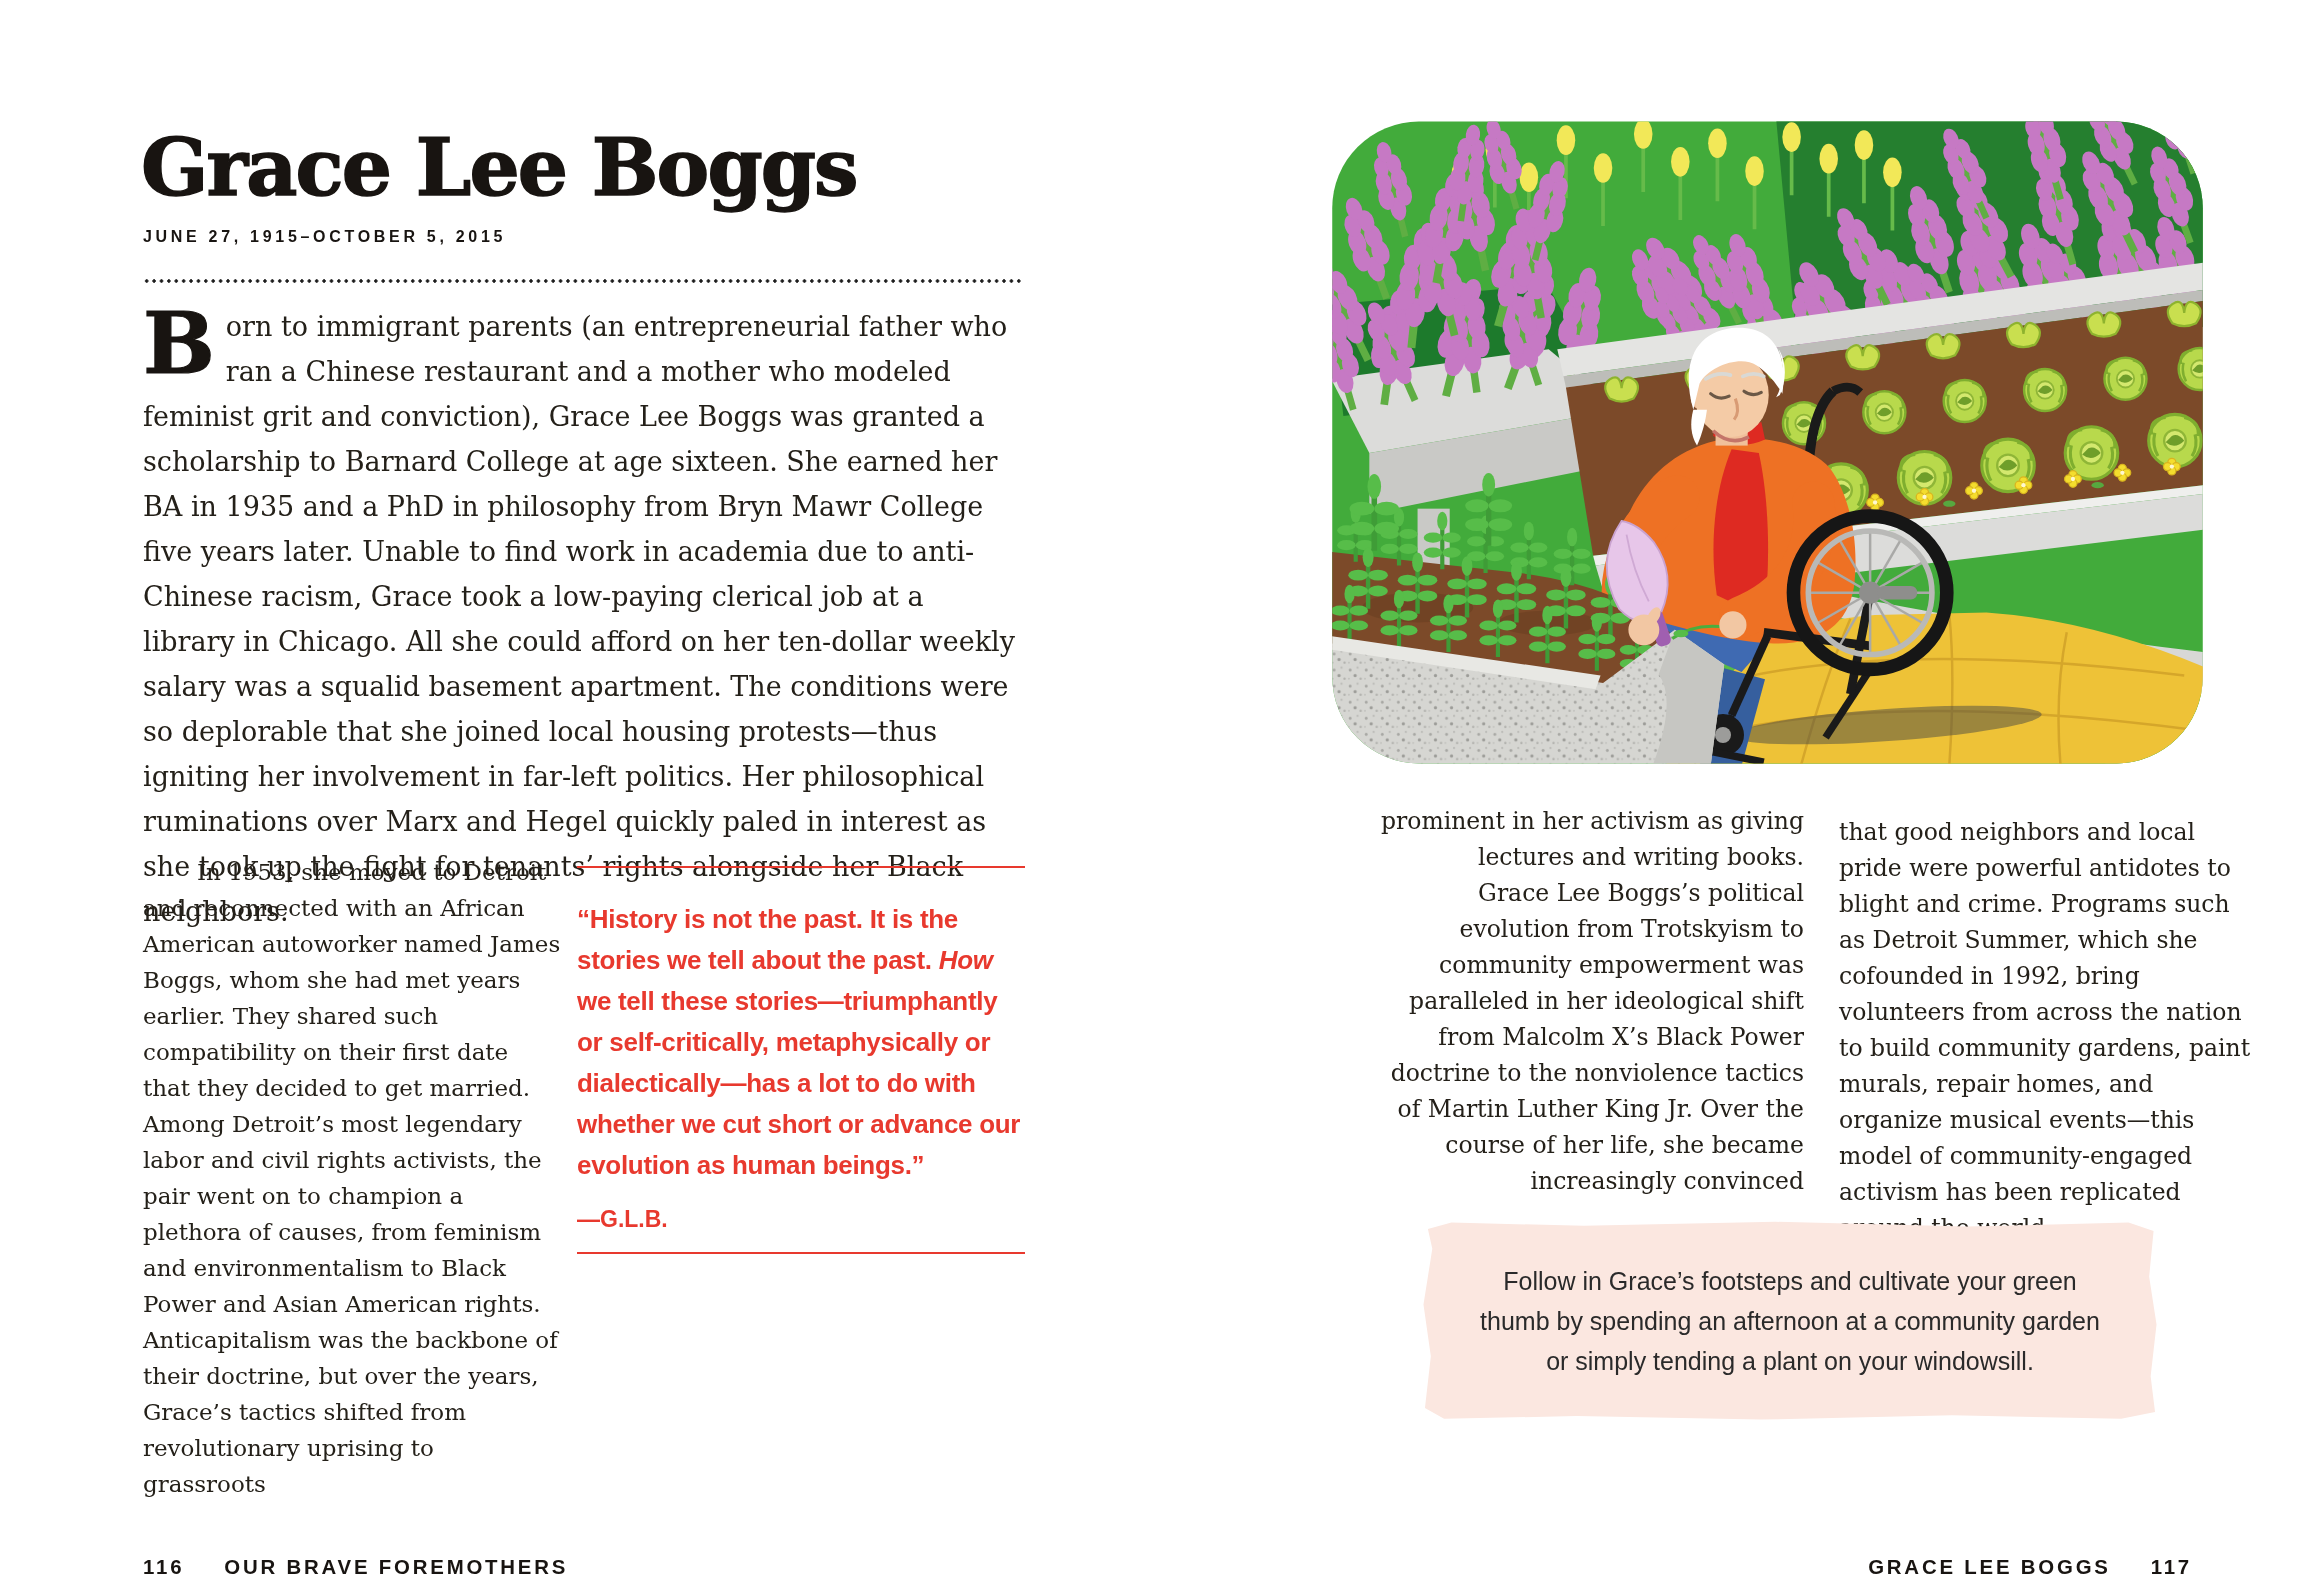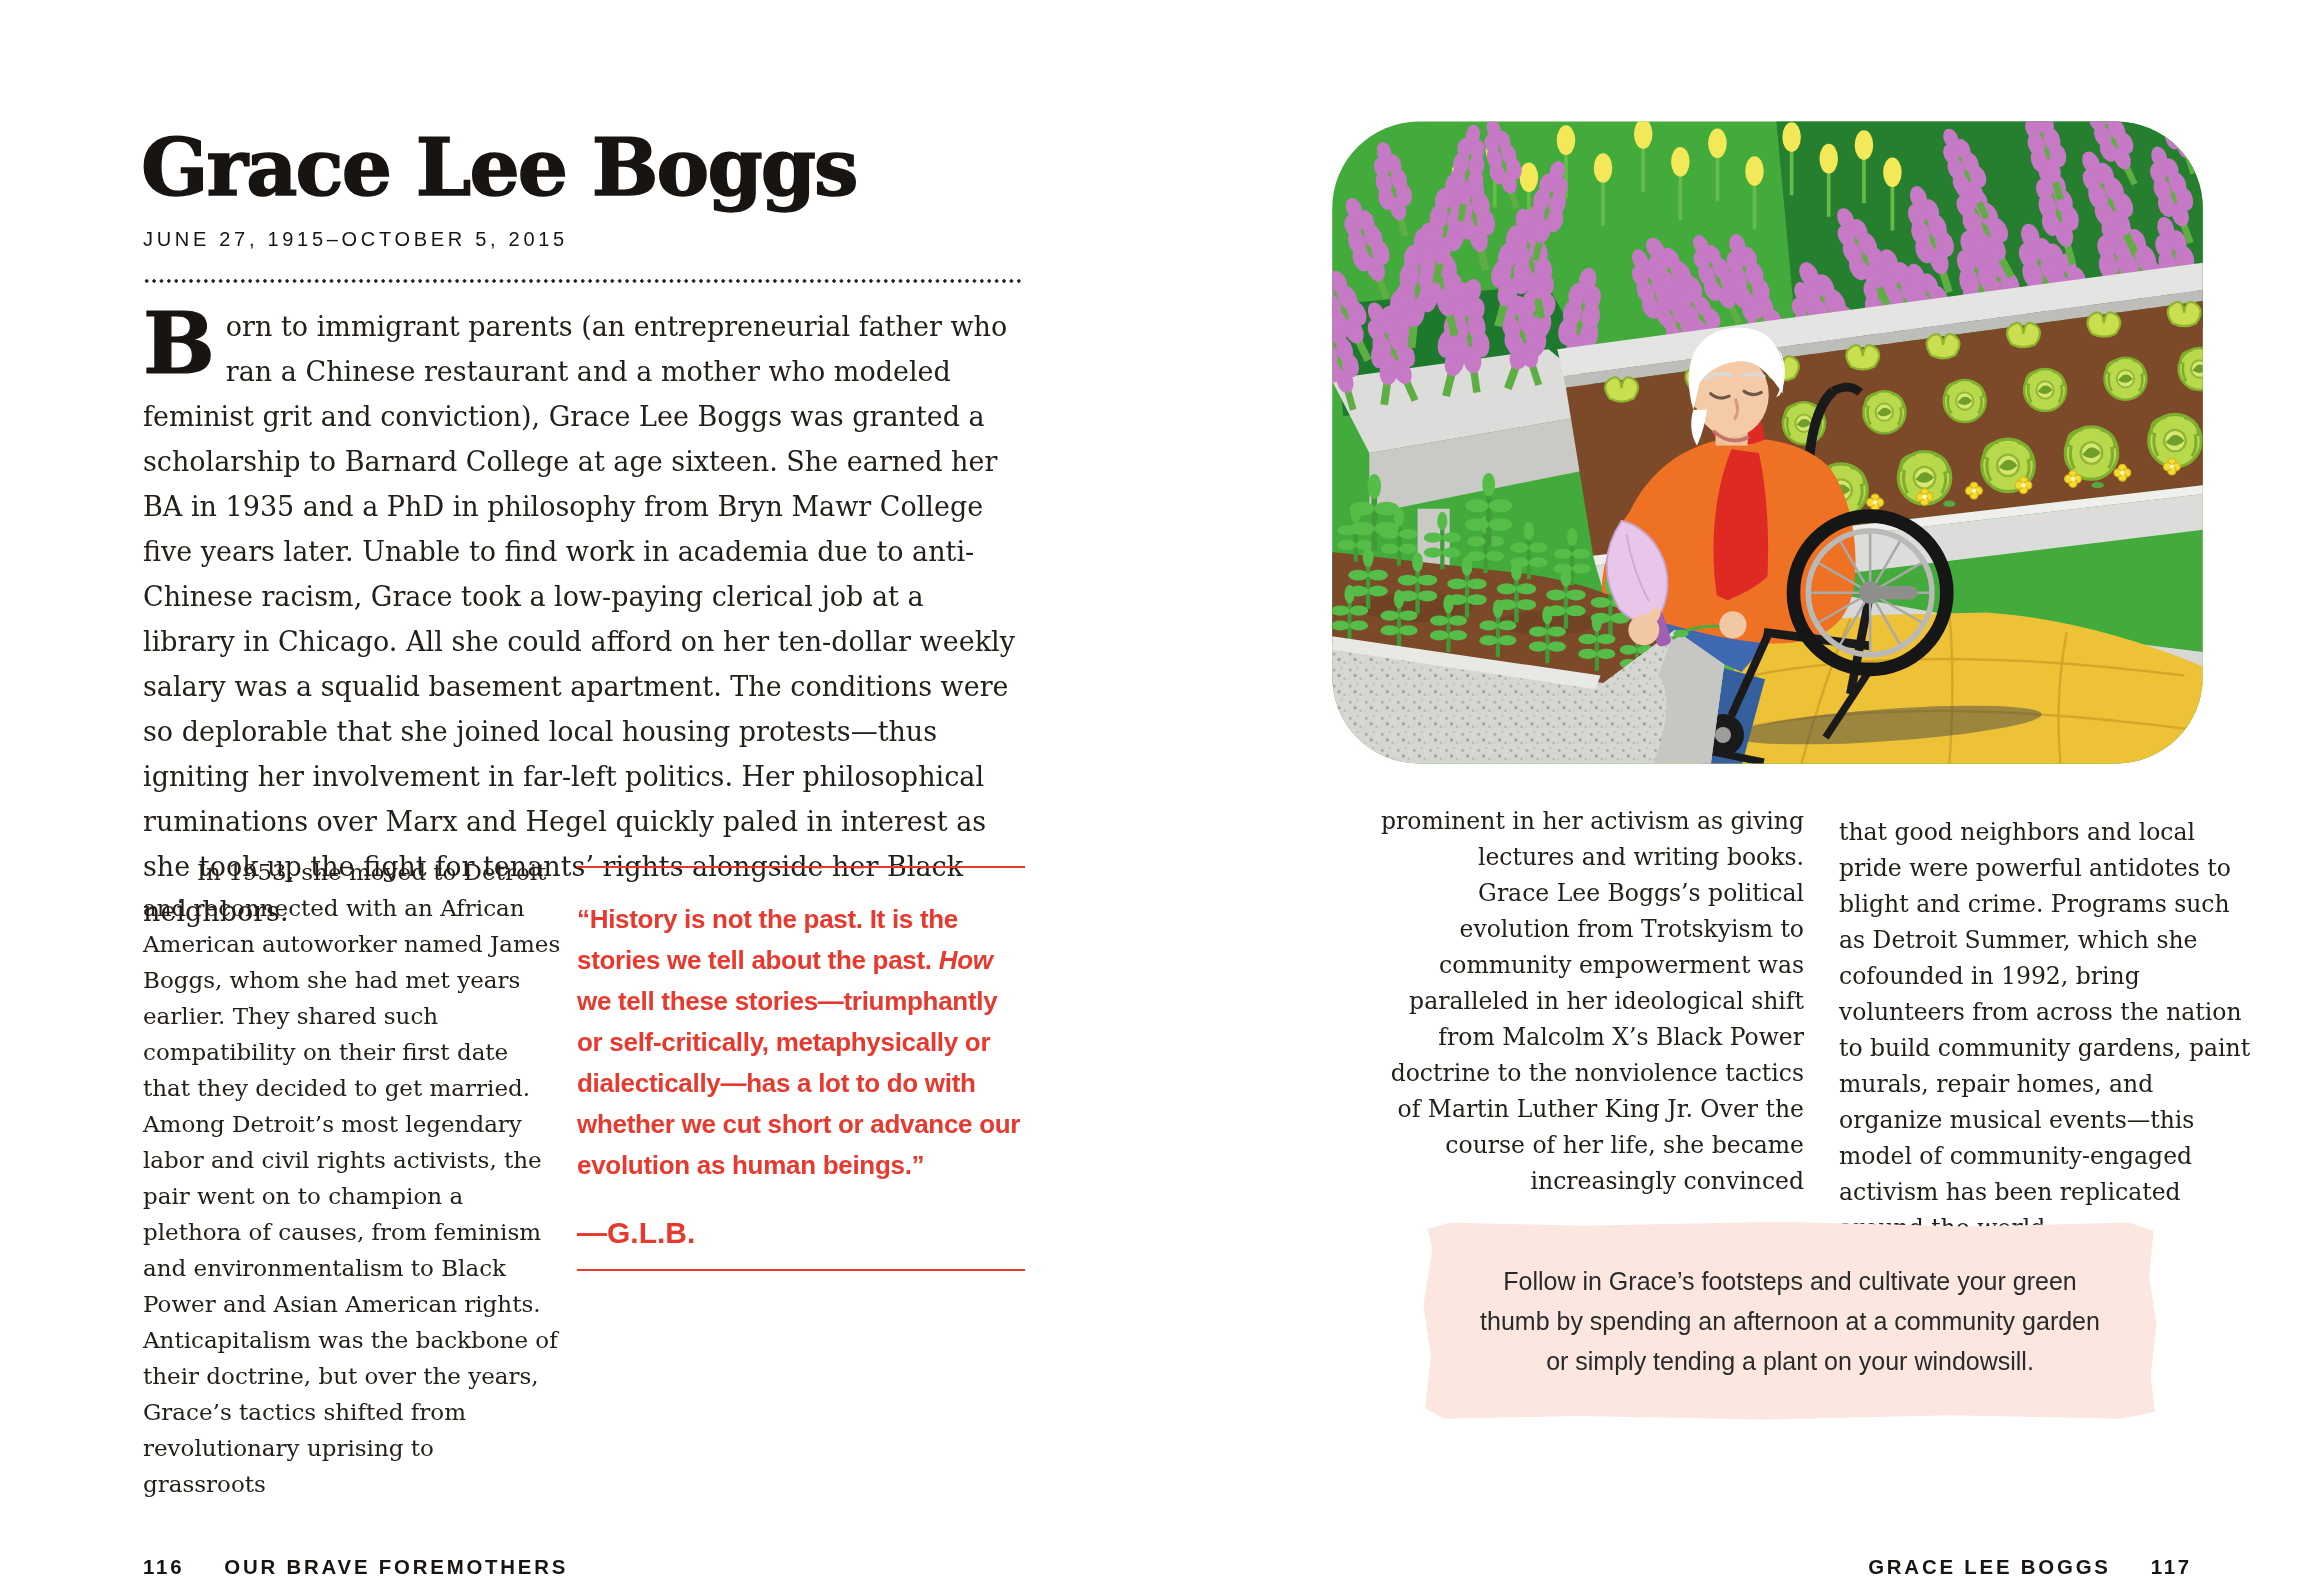--- a/index.html
+++ b/index.html
@@ -8,22 +8,22 @@
     font-family:"DejaVu Serif","Liberation Serif",serif; color:#221e1b; overflow:hidden;
   }
   
   .title {
     position:absolute; left:141px; top:121px; margin:0;
     font-family:"DejaVu Serif",serif; font-weight:bold; font-size:79px;
     letter-spacing:-1.9px; -webkit-text-stroke:1.5px #181411; color:#181411;
   }
   .dates {
     position:absolute; left:143px; top:228px;
-    font-family:"Liberation Sans",sans-serif; font-weight:normal;
-    font-size:20px; letter-spacing:3.7px; color:#181411;
+    font-family:"Liberation Sans",sans-serif; font-weight:bold;
+    font-size:16px; letter-spacing:3.7px; color:#181411;
   }
   .dotted-rule {
     position:absolute; left:143px; top:279px; width:880px; height:3.7px;
     background-image:radial-gradient(circle, #1b1b1b 1.4px, transparent 1.7px);
     background-size:7.4px 3.7px; background-repeat:repeat-x;
   }
   .intro {
     position:absolute; left:143px; top:304px; width:880px; margin:0;
     font-size:27px; line-height:45px; color:#242019;
   }
@@ -38,22 +38,22 @@
   .colL1 p { margin:0; text-indent:54px; }
   .colL2 { position:absolute; left:577px; top:854px; width:448px; }
   .colL2 .col-text { margin:0; font-size:23.5px; line-height:36px; color:#242019; }
   .red-rule { border:none; border-top:2.5px solid var(--red); margin:12.4px 0 0 0; }
   .pullquote {
     margin:31px 0 0 0; font-family:"Liberation Sans",sans-serif; font-weight:bold;
     font-size:26px; line-height:41px; letter-spacing:-0.3px; color:var(--red);
   }
   .pullquote em { font-style:italic; }
   .attribution {
-    margin-top:30px; font-family:"Liberation Sans",sans-serif; font-weight:bold;
-    font-size:30px; color:var(--red);
+    margin-top:20px; font-family:"Liberation Sans",sans-serif; font-weight:bold;
+    font-size:23px; color:var(--red);
   }
   .rule-bottom { margin-top:18.5px; }
   .page-footer {
     position:absolute; top:1556px; display:flex; gap:40px; align-items:flex-start;
     font-family:"Liberation Sans",sans-serif; font-weight:bold;
     font-size:20.4px; letter-spacing:2.8px; color:#181411;
   }
   .footer-left  { left:143px; }
   .footer-right { right:127px; }
   

